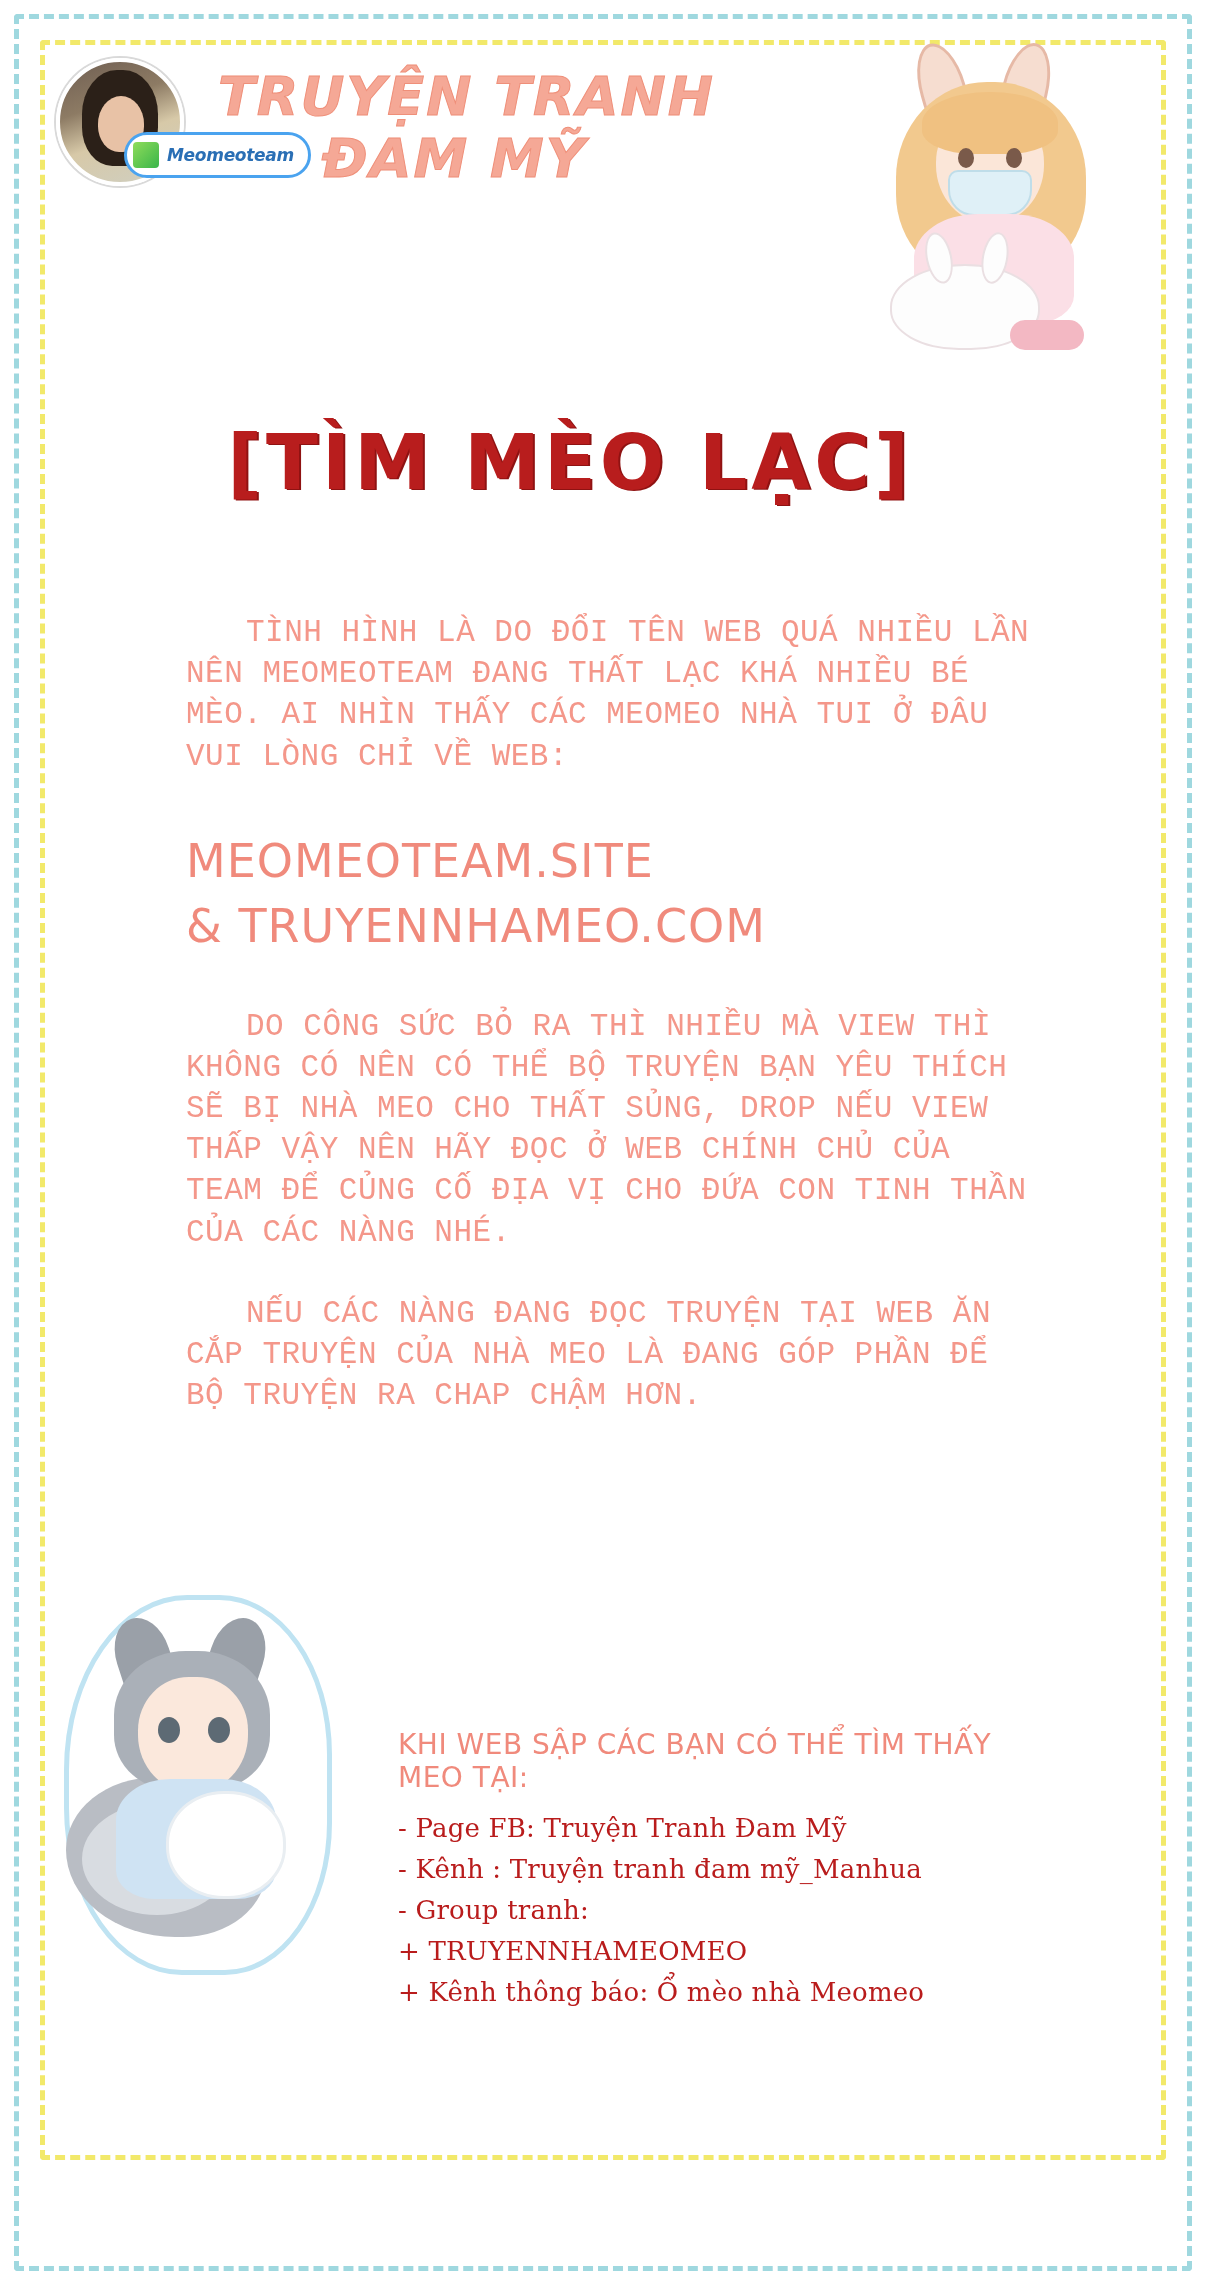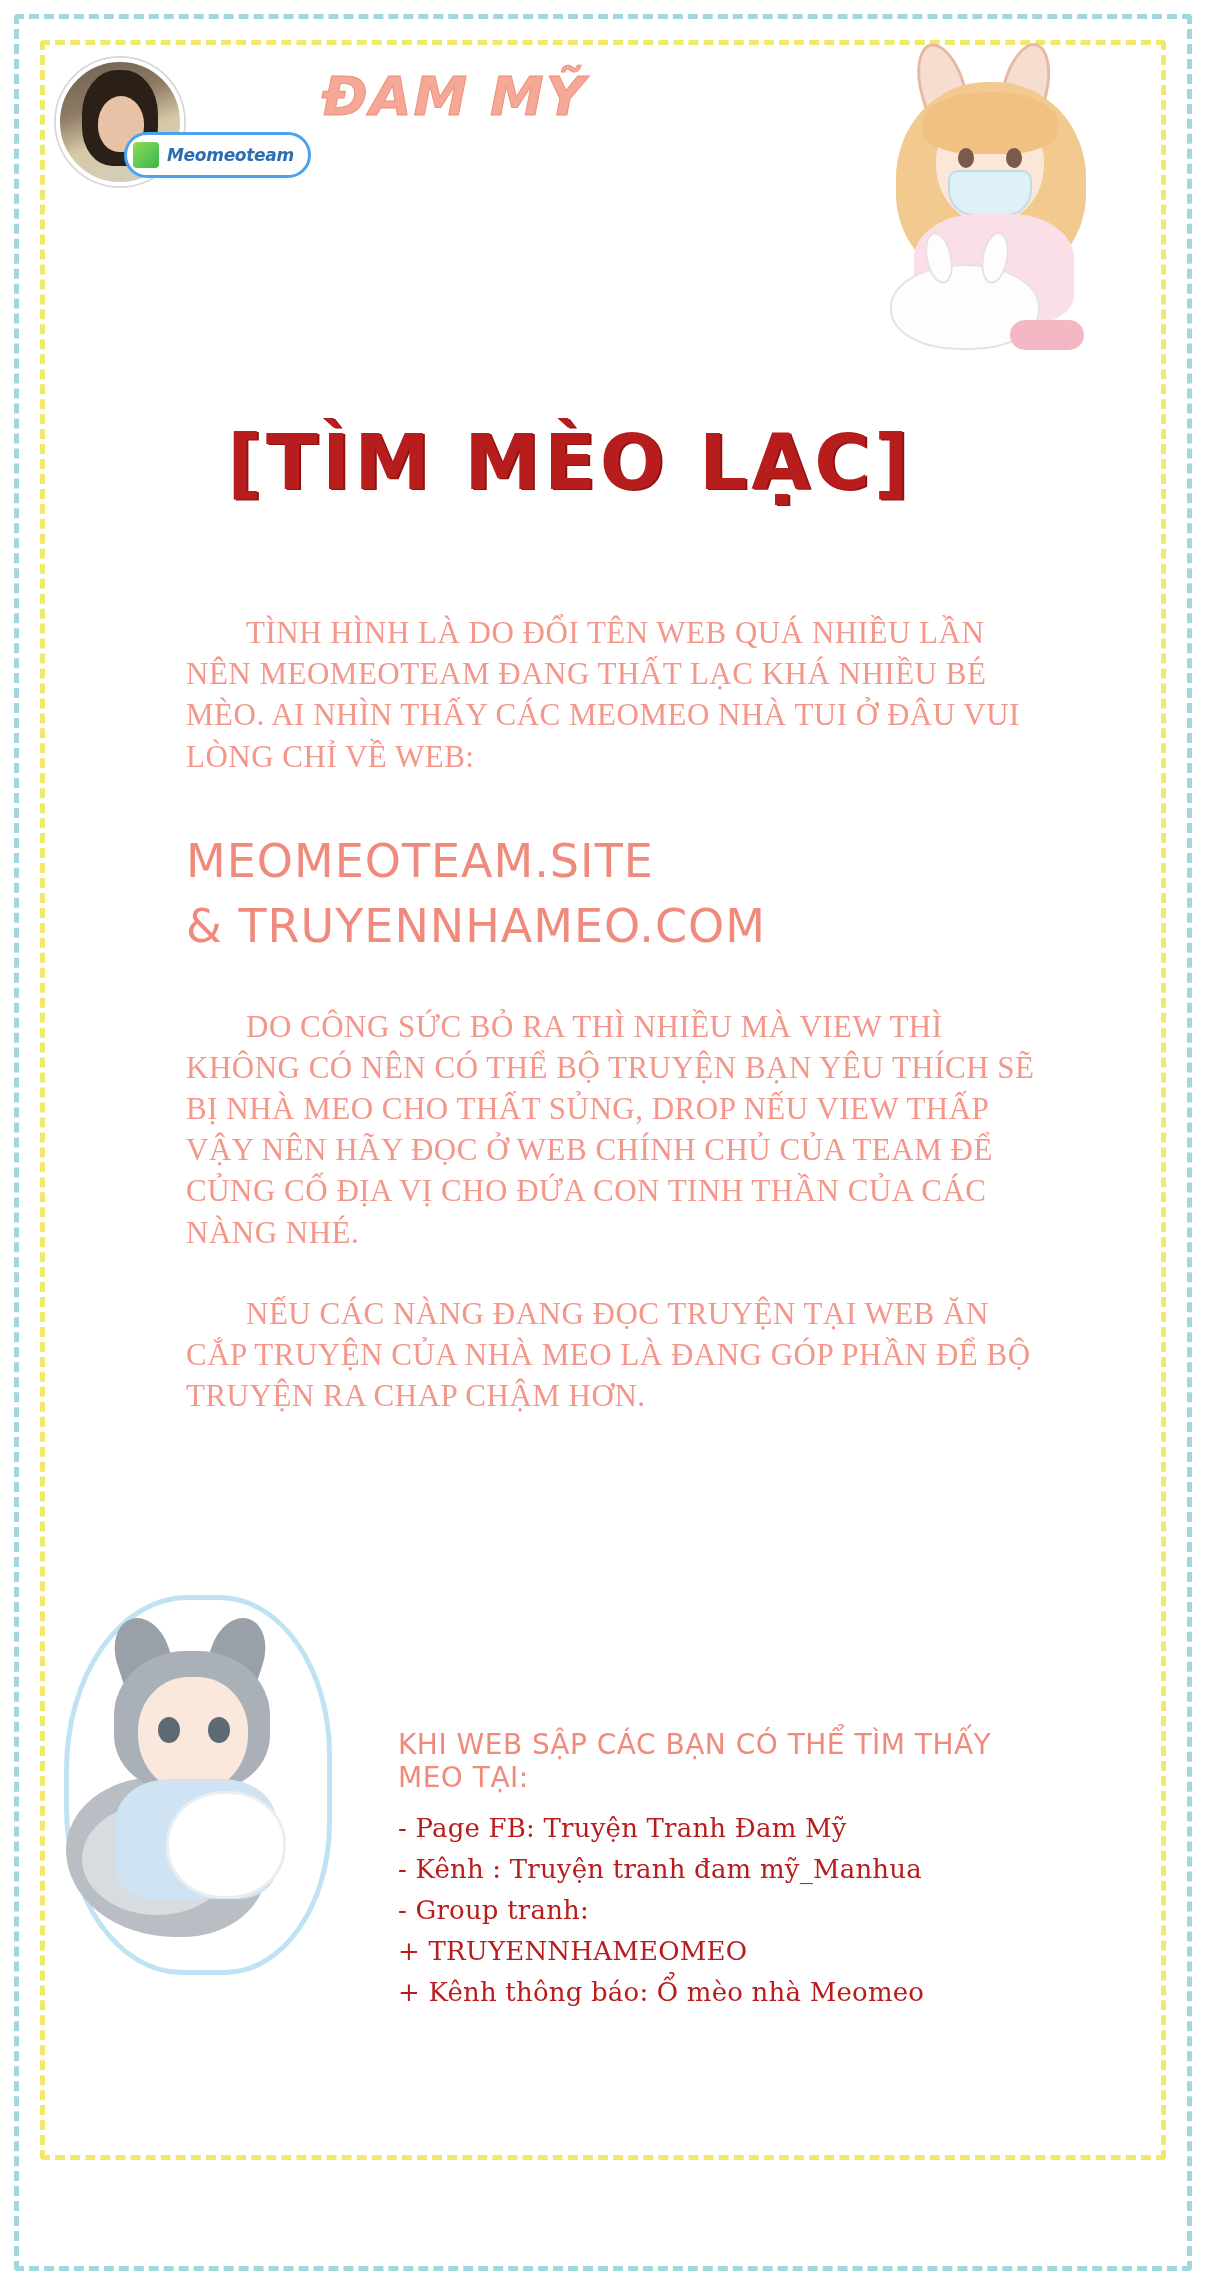--- a/index.html
+++ b/index.html
@@ -196,21 +196,21 @@
     text-shadow: 2px 1px 0 #8f1212;
   }
 
   
   .body-wrap {
     position: absolute;
     left: 186px; top: 612px;
     width: 850px;
   }
   .p {
-    font-family: Liberation Serif, serif;
+    font-family: Liberation Mono, monospace;
     font-size: 31px;
     line-height: 1.33;
     color: #f4978a;
     letter-spacing: 0.5px;
     text-transform: uppercase;
     font-weight: 500;
   }
   .p.indent { text-indent: 60px; }
   .sites {
     margin-top: 52px;
@@ -329,20 +329,21 @@
       <div class="face"></div>
       <div class="flower"></div>
     </div>
 
     <div class="brand-tag">
       <span class="sq"></span>
       <span class="txt">Meomeoteam</span>
     </div>
 
     <div class="title-main">
+      <span>TRUYỆN TRANH</span>
       <span class="l2">ĐAM MỸ</span>
     </div>
 
     <div class="char-top">
       <div class="earL"></div>
       <div class="earR"></div>
       <div class="hairback"></div>
       <div class="face"></div>
       <div class="fringe"></div>
       <div class="eyeL"></div>

